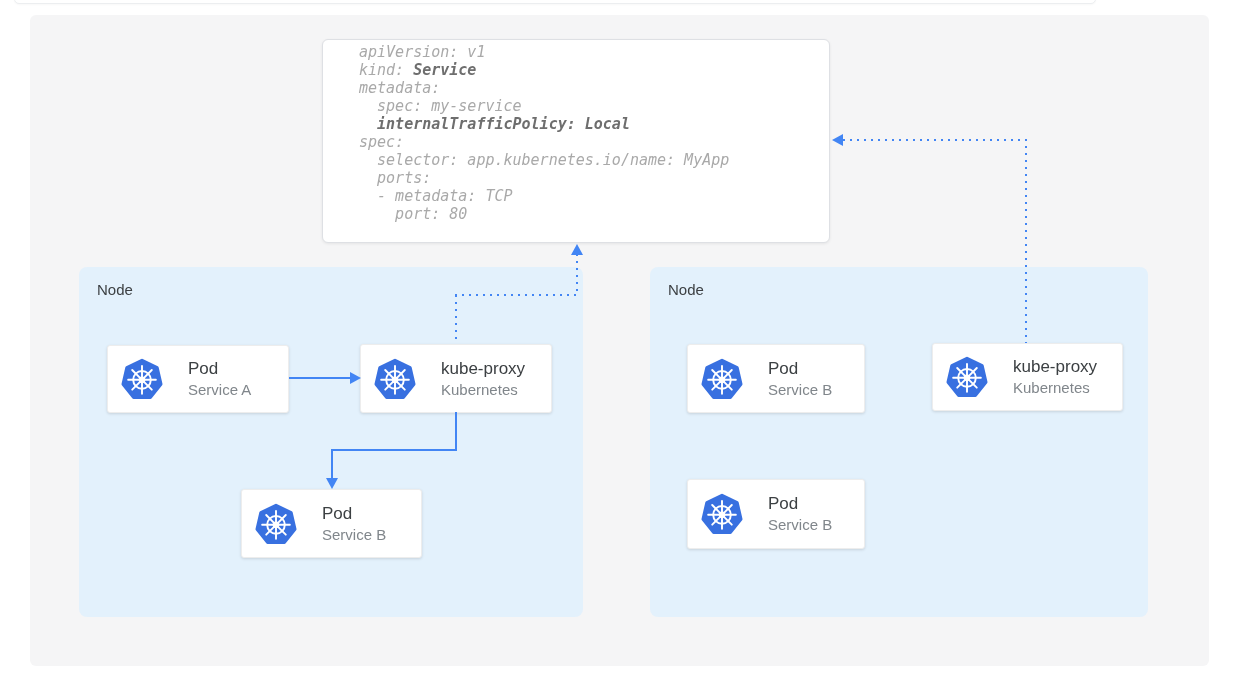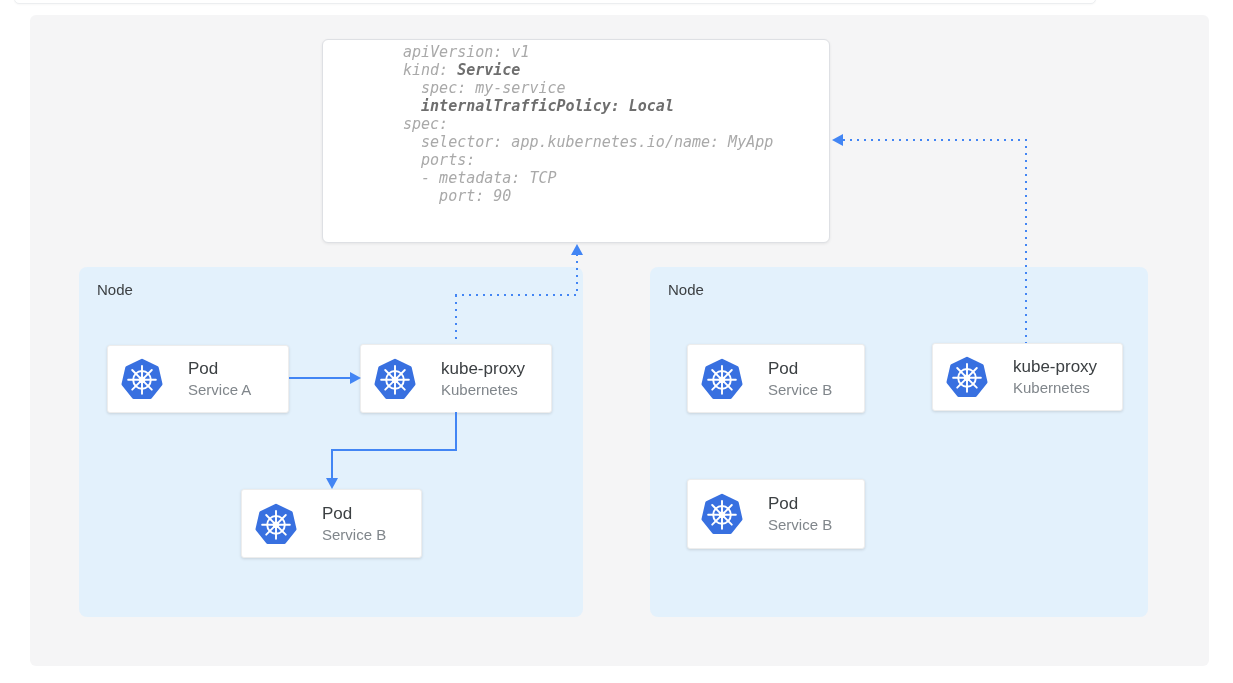--- a/index.html
+++ b/index.html
@@ -22,21 +22,21 @@
     border:1px solid #ECEEF0;border-radius:8px;box-shadow:0 1px 2px rgba(0,0,0,0.03);}
 
   
   .canvas{left:30px;top:15px;width:1179px;height:651px;background:var(--canvas-fill);
     border-radius:6px;}
 
   
   .yaml-card{left:292px;top:24px;width:508px;min-height:204px;background:#fff;
     border:1px solid #DEE0E4;border-radius:6px;
     box-shadow:0 1px 3px rgba(0,0,0,0.07);
-    padding:3px 0 4px 80px;}
+    padding:3px 0 4px 36px;}
   .code-line{font-family:"DejaVu Sans Mono","Liberation Mono",monospace;
     font-style:italic;font-size:15px;line-height:18px;white-space:pre;
     color:var(--code-text);}
   .code-line .b{font-weight:700;color:var(--code-bold);}
 
   
   .node{background:var(--node-fill);border-radius:8px;}
   .node-label{position:absolute;left:18px;top:14px;font-size:15px;color:var(--title-text);}
 
   
@@ -63,27 +63,28 @@
 <body>
 
 <div class="abs top-strip"></div>
 
 <div class="abs canvas">
 
   <div class="abs yaml-card">
     <div id="yaml-code">
         <div class="code-line"><span>apiVersion: v1</span></div>
         <div class="code-line"><span>kind: </span><span class="b">Service</span></div>
+        <div class="code-line"><span>metadata:</span></div>
         <div class="code-line"><span>  spec: my-service</span></div>
         <div class="code-line"><span>  </span><span class="b">internalTrafficPolicy: Local</span></div>
         <div class="code-line"><span>spec:</span></div>
         <div class="code-line"><span>  selector: app.kubernetes.io/name: MyApp</span></div>
         <div class="code-line"><span>  ports:</span></div>
         <div class="code-line"><span>  - metadata: TCP</span></div>
-        <div class="code-line"><span>    port: 90</span></div>
+        <div class="code-line"><span>    port: 80</span></div>
       </div>
   </div>
 
   <div class="abs node" style="left:49px;top:252px;width:504px;height:350px;">
     <div class="node-label">Node</div>
   </div>
 
   <div class="abs node" style="left:620px;top:252px;width:498px;height:350px;">
     <div class="node-label">Node</div>
   </div>

